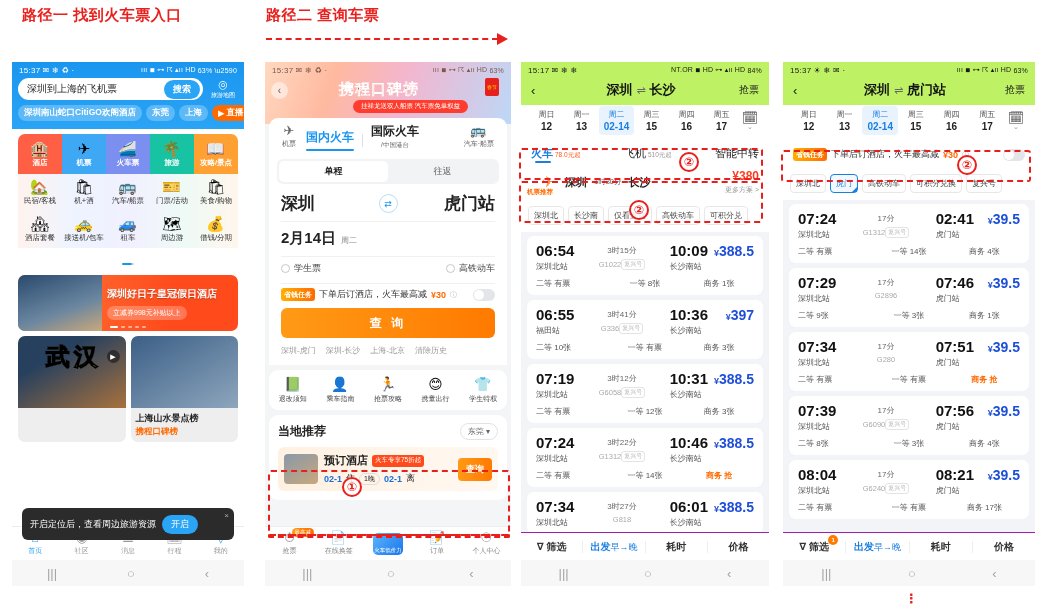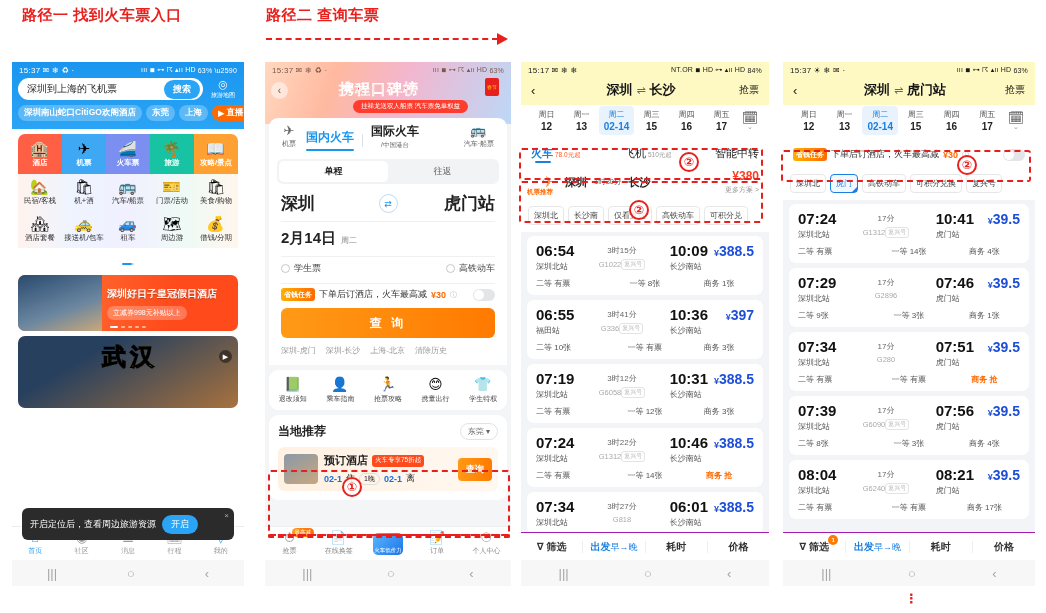--- a/index.html
+++ b/index.html
@@ -267,21 +267,21 @@
     width:30px;height:22px;border-radius:5px;margin:0 auto;
     background:linear-gradient(135deg,#5bb6ff,#1a74e8);
     display:flex;align-items:flex-end;justify-content:center; color:#fff;
     font-size:5.5px; padding-bottom:1px;
   }
   #p2 .navbar-sys { position:absolute; left:0;right:0;bottom:0;}
 
   
   #p3 { left: 521px; top: 62px; width: 248px; height: 524px; background:#f2f4f7;}
   #p4 { left: 783px; top: 62px; width: 252px; height: 524px; background:#f2f4f7;}
-  .lhead { background:#fef9c3; }
+  .lhead { background:#bef264; }
   .ltitle { display:flex; align-items:center; padding: 3px 10px 6px;}
   .ltitle .bk { font-size:13px; color:#222; width:22px;}
   .ltitle .tt { flex:1; text-align:center; font-size:13px; font-weight:bold; color:#111;}
   .ltitle .tt .ar { font-weight:normal; color:#666; margin:0 4px; font-size:11px;}
   .ltitle .rb { font-size:10px; color:#222; width:30px; text-align:right;}
   .datestrip { display:flex; align-items:center; padding: 1px 8px 6px; background:#fff;}
   .dcell { flex:1; text-align:center; padding:3px 0; border-radius:4px;}
   .dcell .w { font-size:8px; color:#555;}
   .dcell .n { font-size:10px; font-weight:bold; color:#222; margin-top:1px;}
   .dcell.on { background:#e8f3fe;}
@@ -483,20 +483,25 @@
 
     <div class="twocol">
       <div class="tile left">
         <div class="pic"></div>
         <div class="ov">
           <span class="zi">武</span>
           <span class="zi">汉</span>
         </div>
         <div class="playbtn">▶</div>
       </div>
+      <div class="tile">
+        <div class="pic"></div>
+        <div class="sub">上海山水景点榜</div>
+        <div class="sub2">携程口碑榜</div>
+      </div>
     </div>
 
     <div class="toast">
       <span>开启定位后，查看周边旅游资源</span>
       <span class="ok">开启</span>
       <span class="x">×</span>
     </div>
 
     <div class="tabbar">
       <div class="tb on">
@@ -990,21 +995,21 @@
               <div class="st">深圳北站</div>
             </div>
           <div class="mid">
               <div class="dur">17分</div>
               <div class="tn">
                 <span>G1312</span>
                 <span class="bx">复兴号</span>
               </div>
             </div>
           <div class="col">
-              <div class="tm">10:41</div>
+              <div class="tm">02:41</div>
               <div class="st">虎门站</div>
             </div>
           <div class="rgt">
               <div class="pr"><small>¥</small><span>39.5</span></div>
             </div>
         </div>
         <div class="tr2">
             <div class="s1">二等 有票</div>
             <div class="s2">一等 14张</div>
             <div class="s3">商务 4张</div>

